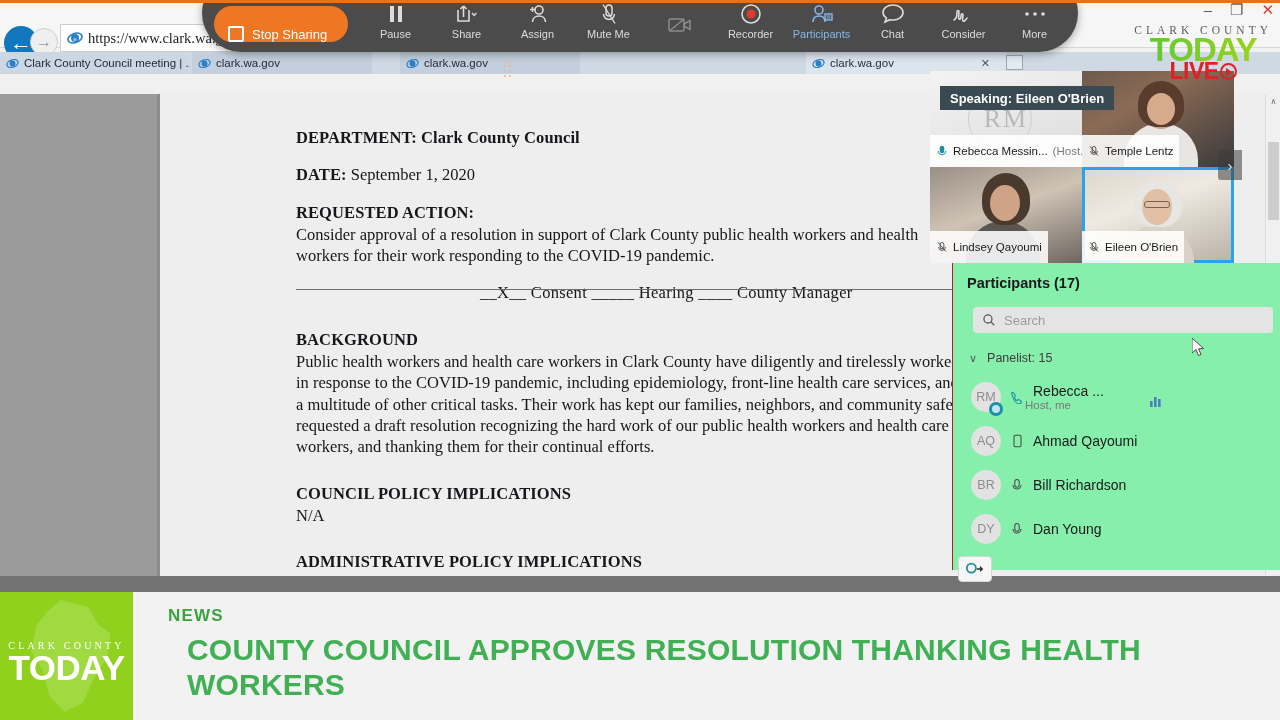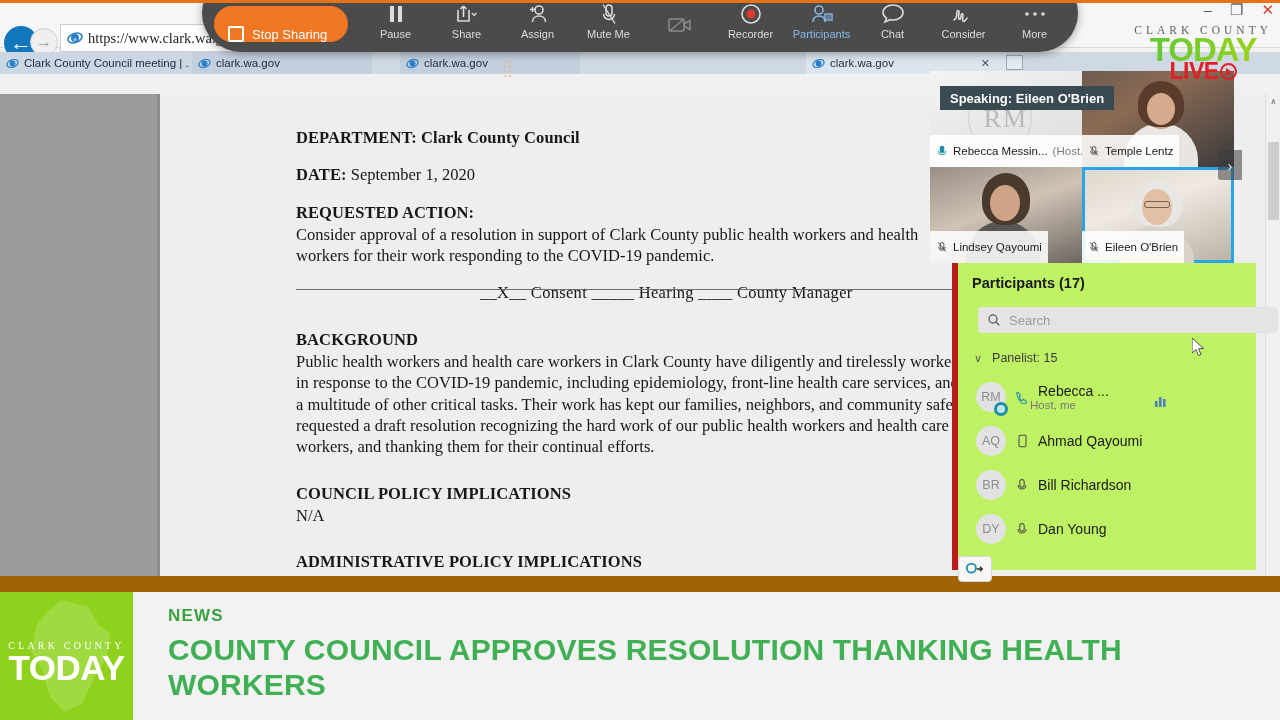--- a/index.html
+++ b/index.html
@@ -43,21 +43,21 @@
   .tab.t4 { left:806px; width:200px; background:#dce5ee; }
   .tab .ie { width:13px; height:13px; flex:none; }
   .tab .x { position:absolute; right:16px; color:#4a5665; font-size:11px; }
   .tab-newbtn { position:absolute; left:1006px; top:3px; width:17px; height:15px; border:1px solid #9aa7b5; background:#e3eaf1; }
 
   
   .menubar { position:absolute; left:0; top:76px; width:1280px; height:18px; background:#f0f0f0; display:flex; align-items:center; gap:14px; padding-left:6px; }
   .menubar span { font-size:13px; color:#2b2b2b;margin-top:40px; }
 
   
-  .content { position:absolute; left:0; top:94px; width:1280px; height:498px; background:#a16207; }
+  .content { position:absolute; left:0; top:94px; width:1280px; height:498px; background:#737373; }
   .gray-left { position:absolute; left:0; top:0; width:157px; height:482px; background:#9b9b9b; }
   .page-white { position:absolute; left:157px; top:0; width:1123px; height:482px; background:#eeeeee; }
   .page-shadow { position:absolute; left:157px; top:0; width:3px; height:482px; background:#8d8d8d; }
 
   
   .doc { position:absolute; left:296px; top:34px; width:700px; font-family:"Liberation Serif", serif; color:#15171a; }
   .doc .line { margin-bottom:2px; }
   .doc .h { font-weight:bold; font-size:16.5px; letter-spacing:.1px; }
   .doc .p  { font-size:16.5px; line-height:1.17; }
   .doc .sp { height:16px; }
@@ -117,21 +117,21 @@
   .person { position:absolute; border-radius:50%; }
   .p-head { width:34px; height:40px; }
   .p-body { width:74px; height:46px; border-radius:40px 40px 0 0; }
 
   .speaking-chip { position:absolute; left:940px; top:86px; height:24px; background:#3a4a52; color:#fff;
                    display:flex; align-items:center; padding:0 10px; font-size:13px; font-weight:bold; z-index:6; }
   .vid-next { position:absolute; left:1218px; top:150px; width:24px; height:30px; background:rgba(60,60,60,.55);
               color:#e8e8e8; display:flex; align-items:center; justify-content:center; font-size:15px; border-radius:3px 0 0 3px; z-index:6; }
 
   
-  .pp { position:absolute; left:952px; top:263px; width:304px; height:307px; background:#bef264; border-left:6px solid #b91c1c; }
+  .pp { position:absolute; left:952px; top:263px; width:328px; height:307px; background:#86efac; border-left:1px solid #b91c1c; }
   .pp-title { position:absolute; left:14px; top:12px; font-size:14.5px; font-weight:bold; color:#1a1a1a; }
   .pp-search { position:absolute; left:20px; top:44px; width:300px; height:26px; background:#e4e4e4; border-radius:4px;
                display:flex; align-items:center; gap:8px; padding:0 9px; }
   .pp-search .ph { color:#9b9b9b; font-size:13px; }
   .pp-group { position:absolute; left:16px; top:88px; display:flex; align-items:center; gap:10px; font-size:12.5px; color:#3c3c3c; }
   .pp-group .chev { color:#5a5a5a; font-size:11px; }
   .plist { position:absolute; left:0; top:112px; width:328px; }
   .prow { position:relative; height:44px; display:flex; align-items:center; padding-left:18px; }
   .pav { width:30px; height:30px; border-radius:50%; background:#e2e2e2; color:#8d8d8d;
          display:flex; align-items:center; justify-content:center; font-size:12.5px; flex:none; }
@@ -166,21 +166,21 @@
   .lower { position:absolute; left:0; top:592px; width:1280px; height:128px; background:#f2f2f2; }
   .lower-logo { position:absolute; left:0; top:0; width:133px; height:128px; background:#8fd11d; overflow:hidden; }
   .lower-logo .map { position:absolute; left:22px; top:8px; width:92px; height:112px; background:#a6dc4c; opacity:.75;
                      clip-path: polygon(42% 0, 72% 6%, 83% 22%, 96% 30%, 92% 52%, 78% 70%, 66% 92%, 46% 100%, 30% 86%, 22% 62%, 10% 46%, 16% 22%, 28% 10%); }
   .lower-logo .cc { position:absolute; left:0; top:48px; width:133px; text-align:center; font-family:"Liberation Serif", serif;
                     font-size:10px; letter-spacing:3.2px; color:#ffffff; }
   .lower-logo .today { position:absolute; left:0; top:58px; width:133px; text-align:center; font-size:35px;
                        font-weight:bold; color:#ffffff; letter-spacing:-.5px; line-height:1; }
   .lower-text { position:absolute; left:168px; top:14px; width:1000px; }
   .lower-kicker { font-size:17px; font-weight:bold; color:#3aa33f; letter-spacing:1.2px; }
-  .lower-head { margin-top:7px; font-size:30px; font-weight:bold; color:#41b054; line-height:1.15; letter-spacing:.2px; }
+  .lower-head { margin-top:7px; font-size:30px; font-weight:bold; color:#41b054; line-height:1.15; letter-spacing:.2px;margin-left:19px; }
 
   
   .top-orange { position:absolute; left:0; top:0; width:1280px; height:3px; background:#e8721a; z-index:40; }
 </style>
 </head>
 <body>
 
 <div id="stage">
 
   <div class="top-orange"></div>

